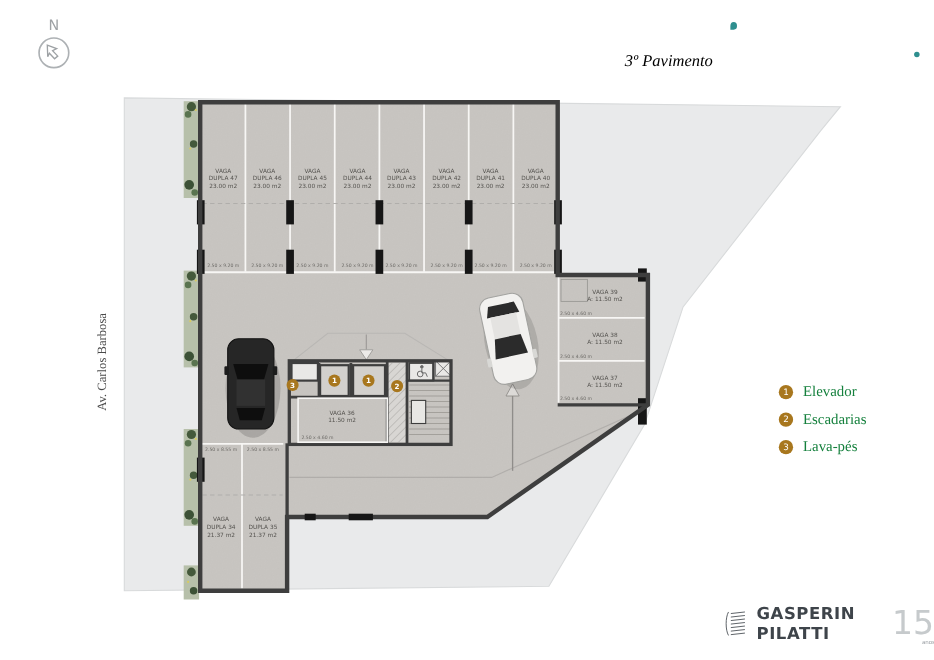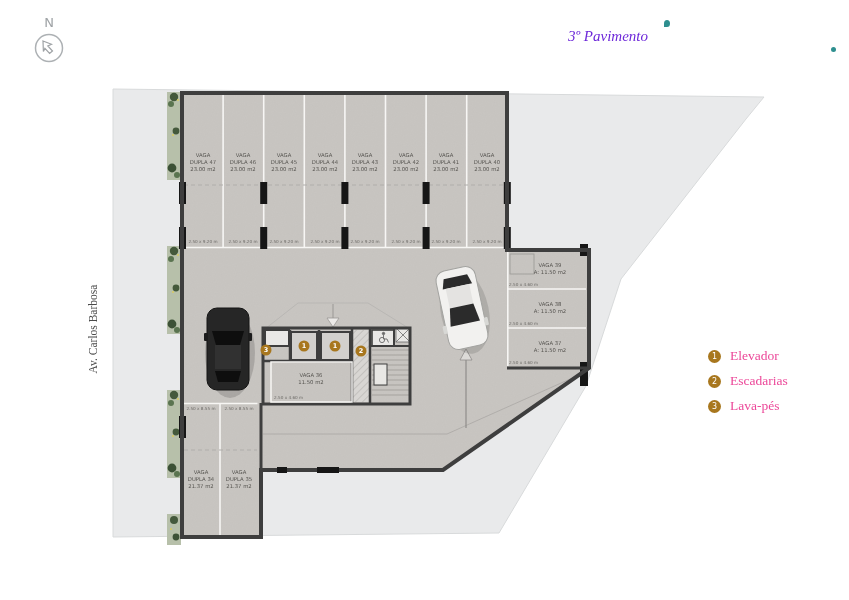--- a/index.html
+++ b/index.html
@@ -3,35 +3,35 @@
 <meta charset="utf-8">
 <style>
   html,body{margin:0;padding:0;background:#ffffff;}
   .stage{position:relative;width:849px;height:600px;background:#ffffff;overflow:hidden;
          font-family:"DejaVu Sans",sans-serif;}
   svg text{font-family:"DejaVu Sans",sans-serif;}
   .spot-label{fill:#55534f;font-size:5.3px;text-anchor:middle;}
   .spot-dim{fill:#6e6c68;font-size:4.2px;text-anchor:middle;}
   .spot-dim-l{fill:#6e6c68;font-size:4.2px;text-anchor:start;}
   .marker-num{fill:#ffffff;font-size:6.5px;text-anchor:middle;font-weight:bold;}
-  .hdr-floor{position:absolute;left:538px;top:28px;width:110px;text-align:right;
-             font-family:"Liberation Serif",serif;font-style:italic;font-size:15px;color:#6d28d9;}
+  .hdr-floor{position:absolute;left:538px;top:48px;width:110px;text-align:right;
+             font-family:"Liberation Serif",serif;font-style:italic;font-size:15px;color:#000000;}
   .hdr-brand{position:absolute;left:654px;top:4px;font-family:"DejaVu Serif",serif;
              font-weight:bold;font-size:47px;color:#8d5f2a;letter-spacing:-2px;}
   .teal-a{position:absolute;left:664px;top:20px;width:6px;height:7px;
           border-radius:60% 60% 60% 0;background:#2e8f8f;}
   .teal-b{position:absolute;left:831px;top:47px;width:5px;height:5px;border-radius:50%;background:#2e8f8f;}
   .compass{position:absolute;left:26px;top:12px;}
   .street{position:absolute;left:25px;top:321px;width:140px;height:16px;text-align:center;
           transform:rotate(-90deg);font-family:"Liberation Serif",serif;font-size:11.5px;color:#4a4a4a;}
   .legend{position:absolute;left:708px;top:348px;}
   .legend-row{display:flex;align-items:center;margin-bottom:9px;}
   .legend-dot{width:13px;height:13px;border-radius:50%;background:#a8771e;color:#fff;
               font-size:8px;display:flex;align-items:center;justify-content:center;margin-right:9px;}
-  .legend-label{font-family:"Liberation Serif",serif;font-size:13.5px;color:#ec4899;}
+  .legend-label{font-family:"Liberation Serif",serif;font-size:13.5px;color:#15803d;}
   .footer{position:absolute;left:658px;top:549px;display:flex;align-items:center;}
   .f-brand{font-size:15px;font-weight:bold;color:#3e444a;letter-spacing:0.5px;margin-left:7px;}
   .f-badge{position:relative;margin-left:8px;font-size:30px;color:#c6cacc;line-height:32px;}
   .f-badge-suffix{position:absolute;font-size:5px;color:#969ba0;right:-1px;top:17px;}
 </style>
 </head>
 <body>
 
 <div class="stage">
 
@@ -328,14 +328,33 @@
       <div class="legend-dot">2</div>
       <div class="legend-label">Escadarias</div>
     </div>
     <div class="legend-row">
       <div class="legend-dot">3</div>
       <div class="legend-label">Lava-pés</div>
     </div>
   </div>
 
   
+  <div class="footer">
+    <svg width="32" height="36" viewBox="0 0 32 36">
+      <g stroke="#454b50" stroke-width="1.1" fill="none">
+        <path d="M6,3 C2,10 2,26 6,33"></path>
+        <line x1="9" y1="5" x2="27" y2="3"></line>
+        <line x1="9" y1="9.5" x2="27" y2="7.5"></line>
+        <line x1="9" y1="14" x2="27" y2="12"></line>
+        <line x1="9" y1="18.5" x2="27" y2="16.5"></line>
+        <line x1="9" y1="23" x2="27" y2="21"></line>
+        <line x1="9" y1="27.5" x2="27" y2="25.5"></line>
+        <line x1="9" y1="32" x2="27" y2="30"></line>
+      </g>
+    </svg>
+    <div class="f-brand">GASPERIN PILATTI</div>
+    <div class="f-badge">
+      <span>15</span>
+      <span class="f-badge-suffix">anos</span>
+    </div>
+  </div>
 
 </div>
 
 </body></html>

